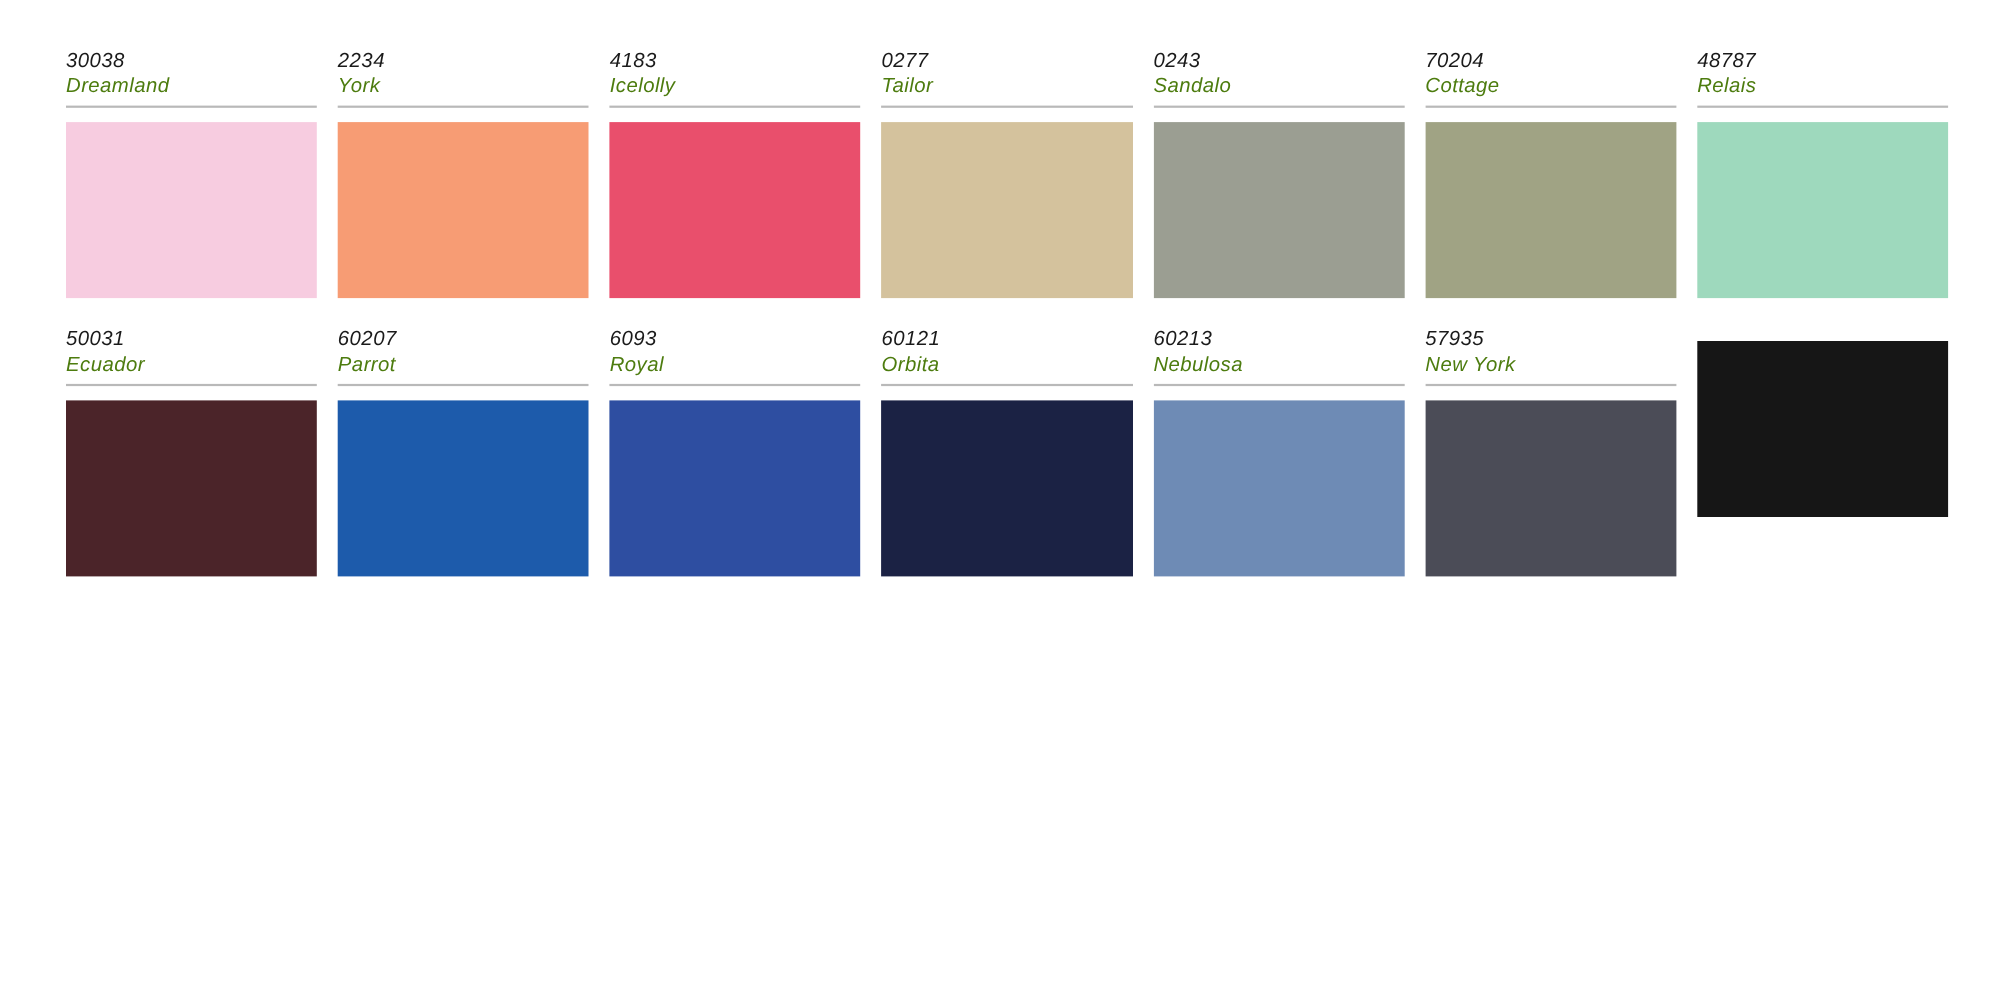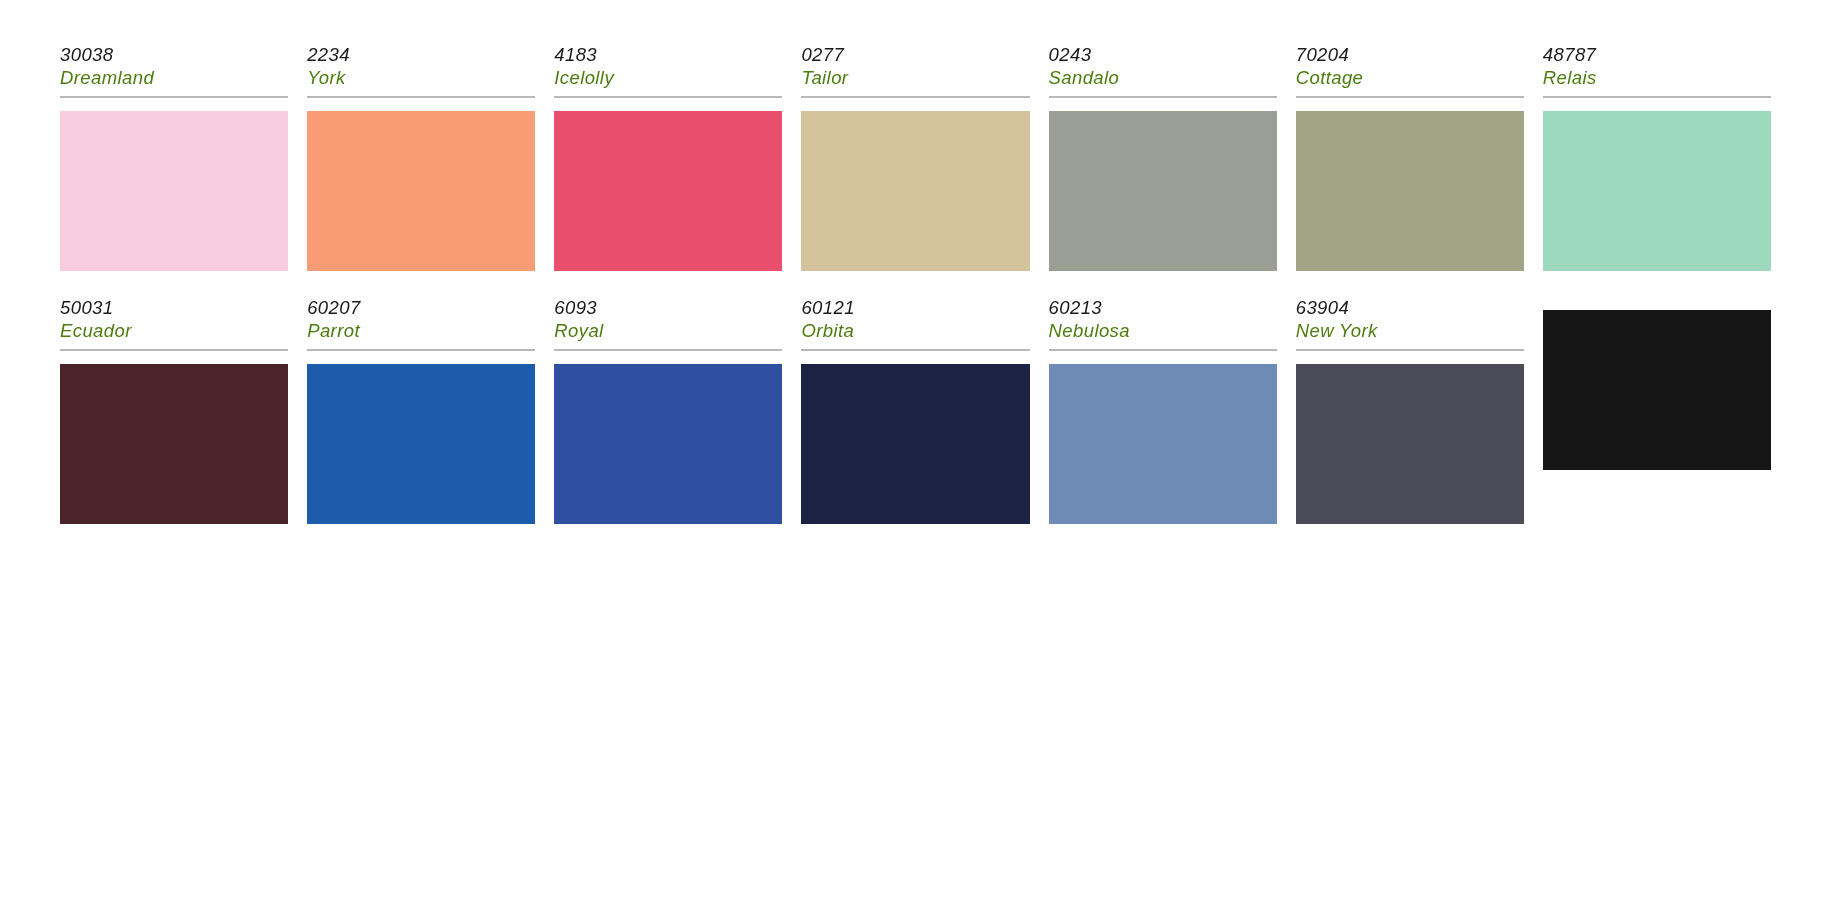--- a/index.html
+++ b/index.html
@@ -156,21 +156,21 @@
       </div>
       <div class="swatch-cell">
         <div class="swatch-label" style="border-bottom-color: rgb(185, 185, 185);">
           <span class="swatch-code">60213</span>
           <span class="swatch-name">Nebulosa</span>
         </div>
         <div class="swatch-chip" style="background-color: rgb(110, 139, 181);"></div>
       </div>
       <div class="swatch-cell">
         <div class="swatch-label" style="border-bottom-color: rgb(185, 185, 185);">
-          <span class="swatch-code">63904</span>
+          <span class="swatch-code">57935</span>
           <span class="swatch-name">New York</span>
         </div>
         <div class="swatch-chip" style="background-color: rgb(75, 76, 87);"></div>
       </div>
       <div class="swatch-cell">
         <div class="swatch-chip" style="background-color: rgb(22, 22, 22);"></div>
       </div>
     </div>
 </div>
 

